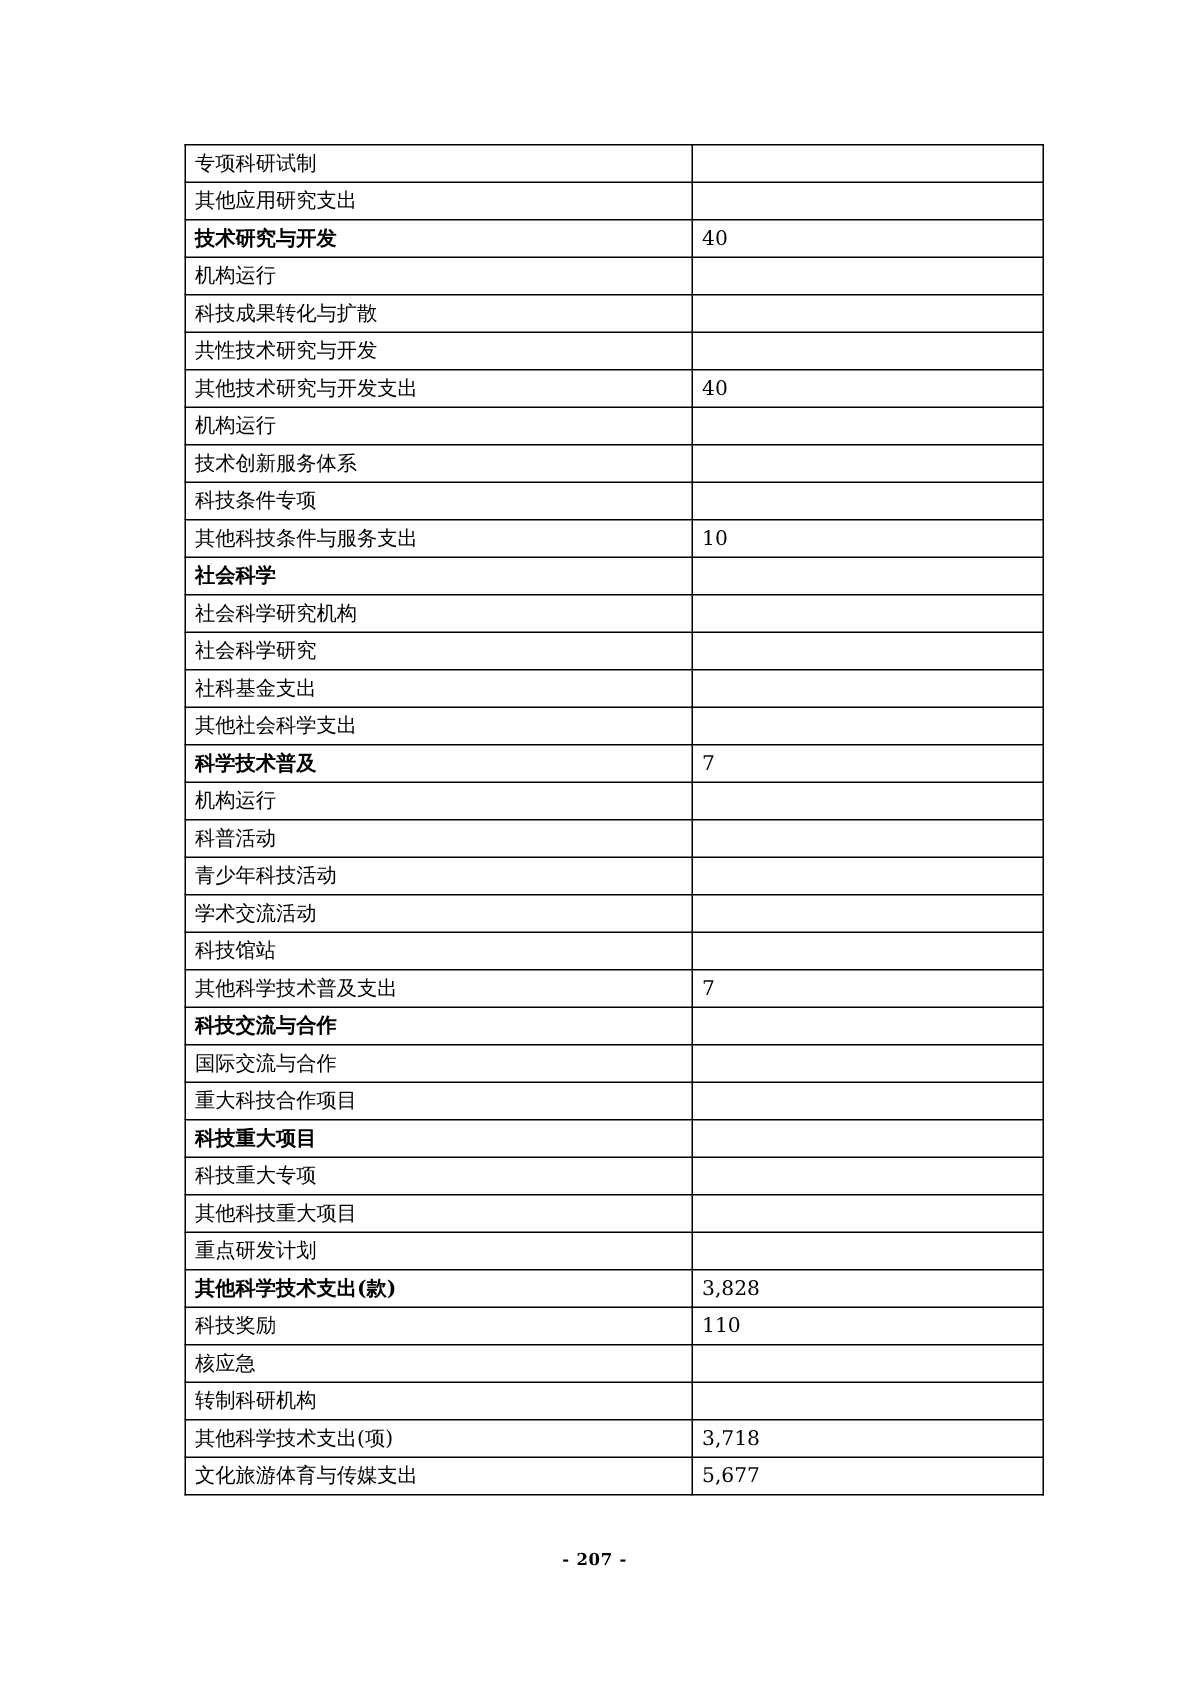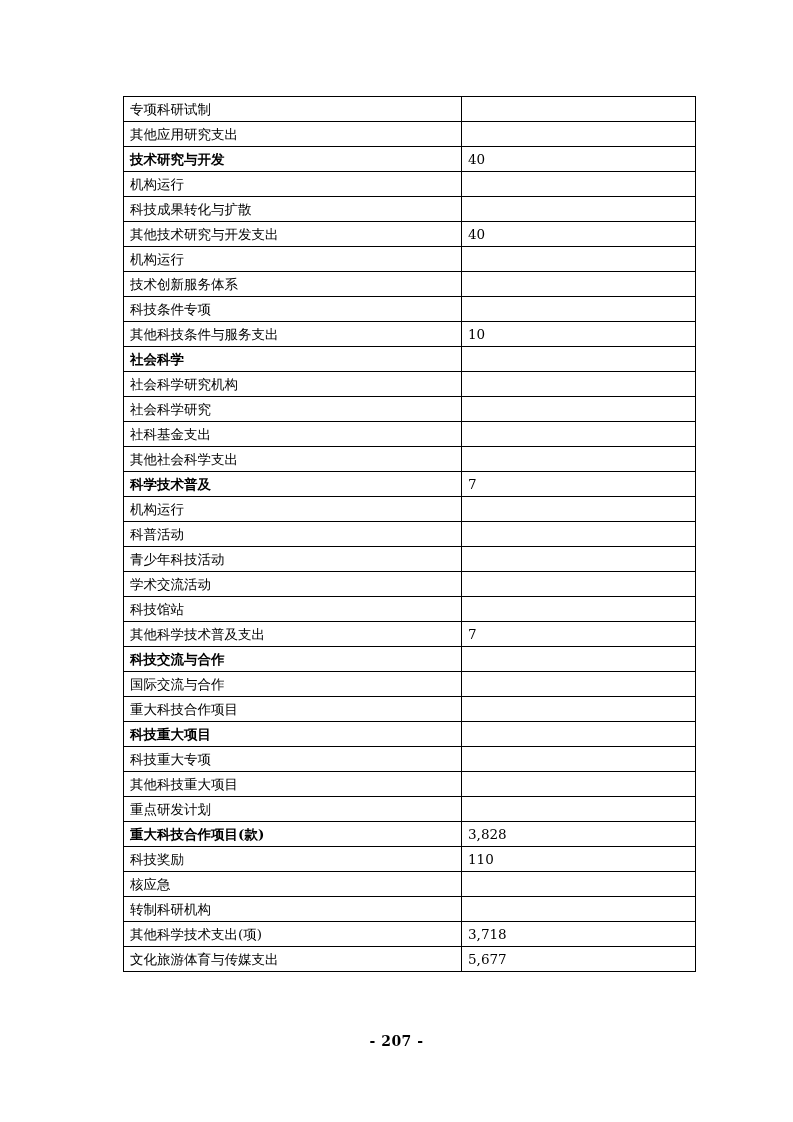--- a/index.html
+++ b/index.html
@@ -54,21 +54,21 @@
     white-space: nowrap;
   }
   .lvl1 { padding-left: 7px; font-weight: bold; }
   .lvl2 { padding-left: 22px; margin-left: 16px; }
   .footer {
     position: absolute;
     left: 0;
     top: 1033px;
     width: 793px;
     text-align: center;
-    font-size: 14px;
+    font-size: 11px;
     font-weight: bold;
     font-family: "DejaVu Serif", "Liberation Serif", serif;
     letter-spacing: 0.5px;
   }
 </style>
 </head>
 <body>
 
 <div class="page">
 
@@ -90,20 +90,24 @@
         </tr>
         <tr>
           <td class="name lvl2">机构运行</td>
           <td class="value"></td>
         </tr>
         <tr>
           <td class="name lvl2">科技成果转化与扩散</td>
           <td class="value"></td>
         </tr>
         <tr>
+          <td class="name lvl2">共性技术研究与开发</td>
+          <td class="value"></td>
+        </tr>
+        <tr>
           <td class="name lvl2">其他技术研究与开发支出</td>
           <td class="value">40</td>
         </tr>
         <tr>
           <td class="name lvl2">机构运行</td>
           <td class="value"></td>
         </tr>
         <tr>
           <td class="name lvl2">技术创新服务体系</td>
           <td class="value"></td>
@@ -186,21 +190,21 @@
         </tr>
         <tr>
           <td class="name lvl2">其他科技重大项目</td>
           <td class="value"></td>
         </tr>
         <tr>
           <td class="name lvl2">重点研发计划</td>
           <td class="value"></td>
         </tr>
         <tr>
-          <td class="name lvl1">重大科技合作项目(款)</td>
+          <td class="name lvl1">其他科学技术支出(款)</td>
           <td class="value">3,828</td>
         </tr>
         <tr>
           <td class="name lvl2">科技奖励</td>
           <td class="value">110</td>
         </tr>
         <tr>
           <td class="name lvl2">核应急</td>
           <td class="value"></td>
         </tr>

